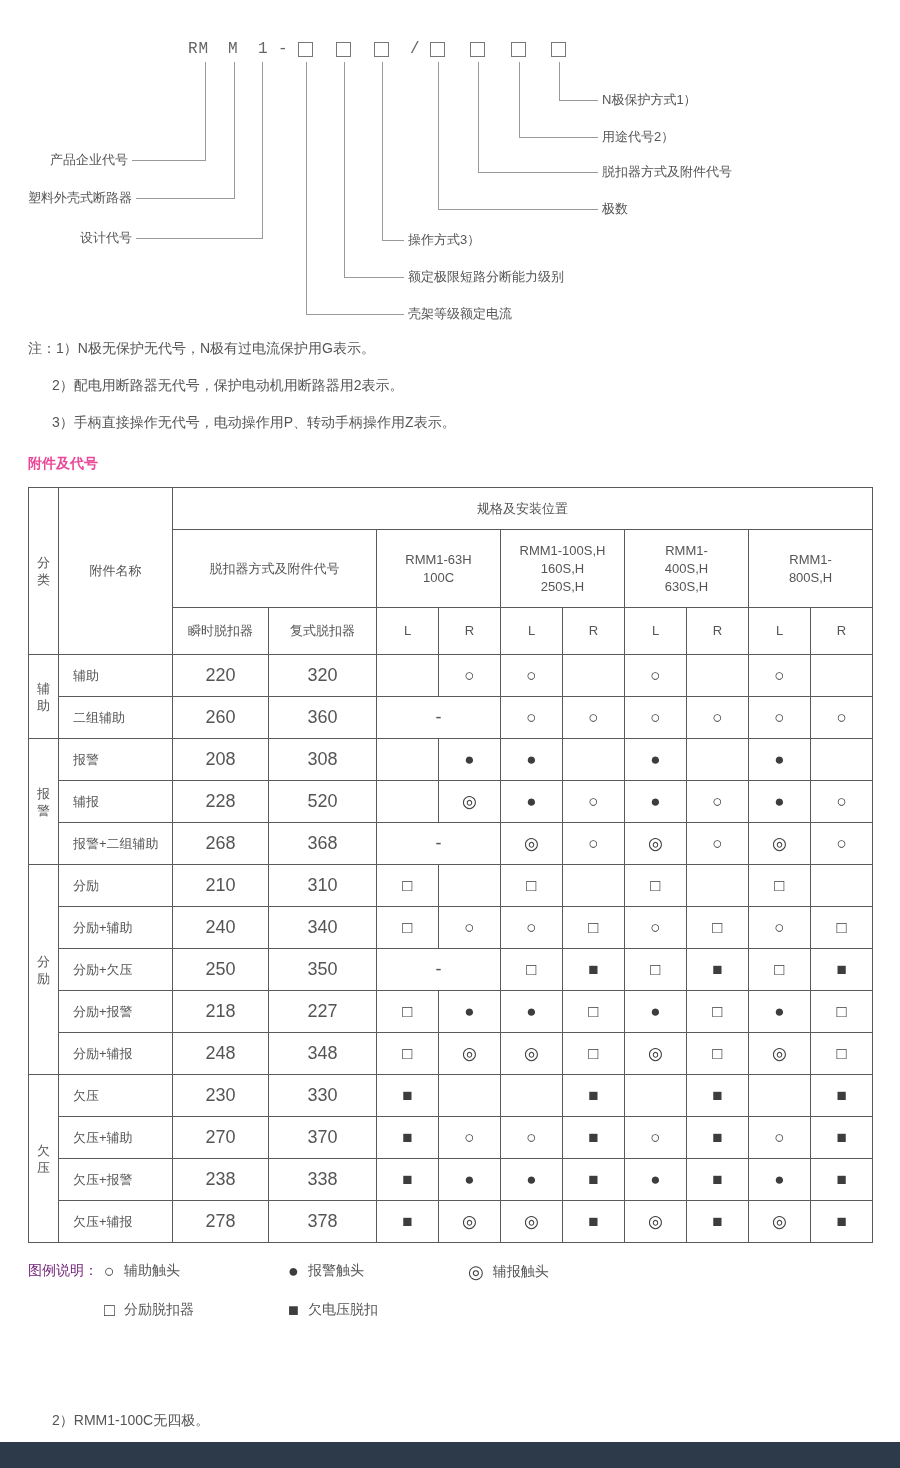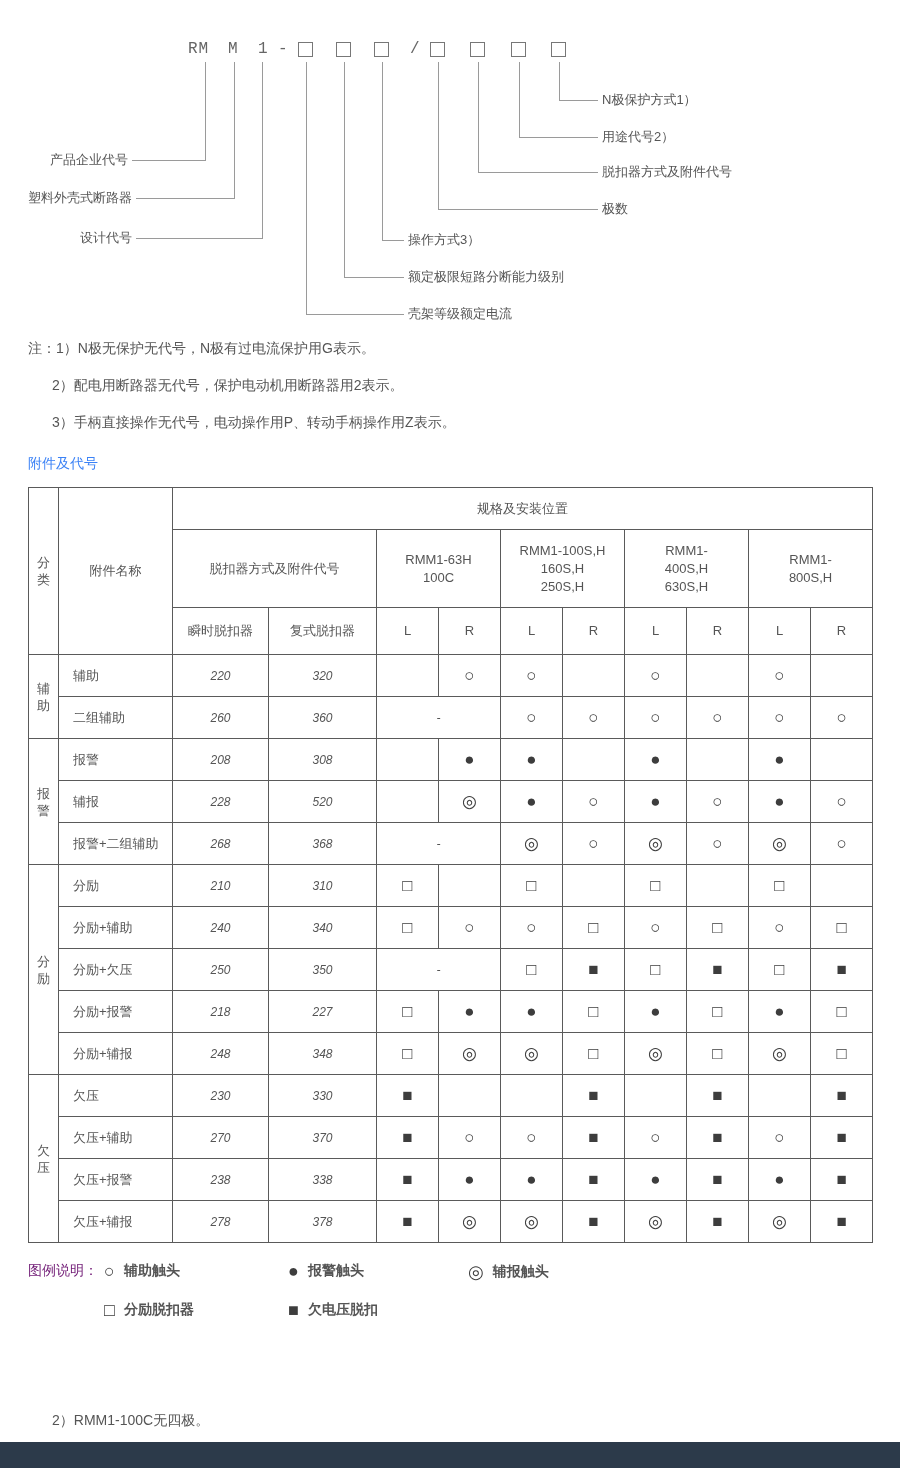--- a/index.html
+++ b/index.html
@@ -10,40 +10,40 @@
   
   .code-text { position:absolute; font-size:16px; color:#666; letter-spacing:1px; line-height:18px;font-family:Liberation Mono, monospace; }
   .code-box  { position:absolute; width:15px; height:15px; border:1px solid #777; background:#fff; }
   .vl { position:absolute; width:1px; background:#9a9a9a; }
   .hl { position:absolute; height:1px; background:#9a9a9a; }
   .dlabel { position:absolute; font-size:13px; color:#555; line-height:16px; white-space:nowrap; }
   .dlabel.ra { text-align:right; }
 
   
   .note { position:absolute; font-size:14px; color:#555; line-height:20px; }
-  .sec-title { position:absolute; font-size:14px; font-weight:normal; color:#3b82f6; }
+  .sec-title { position:absolute; font-size:14px; font-weight:bold; color:#ec4899; }
 
   
   table.acc { position:absolute; left:28px; top:487px; width:844px; border-collapse:collapse; table-layout:fixed; }
   .acc th, .acc td { border:1px solid #5a5a5a; font-weight:normal; font-size:13px; color:#555;
                      text-align:center; vertical-align:middle; padding:0; }
   .acc th { line-height:18px; }
   .acc tr.h1 { height:42px; }
   .acc tr.h2 { height:78px; }
   .acc tr.h3 { height:47px; }
   .acc tr.data { height:42px; }
   .acc td.name { text-align:left; padding-left:14px; }
-  .acc td.num  { font-size:12px;font-style:italic; }
+  .acc td.num  { font-size:18px; }
   .acc td.sym  { font-size:17px; color:#3d3d3d; line-height:1; }
   .vert-text { display:inline-block; width:14px; word-break:break-all; line-height:17px;
                font-size:13px; text-align:center; }
 
   
   .lg-title { position:absolute; font-size:14px; color:#701a75; white-space:nowrap; }
-  .lg-item  { position:absolute; font-size:14px; color:#555; white-space:nowrap;font-weight:bold; }
+  .lg-item  { position:absolute; font-size:14px; color:#555; white-space:nowrap; }
   .lg-sym   { font-size:18px; color:#3d3d3d; margin-right:9px; vertical-align:-2px; }
 
   
   .bnote { position:absolute; font-size:14px; color:#555; line-height:33px; }
   .footer-bar { position:absolute; left:0; top:1442px; width:900px; height:26px; background:#2c3a4a; }
 </style>
 </head>
 <body>
 
 <div class="page">

